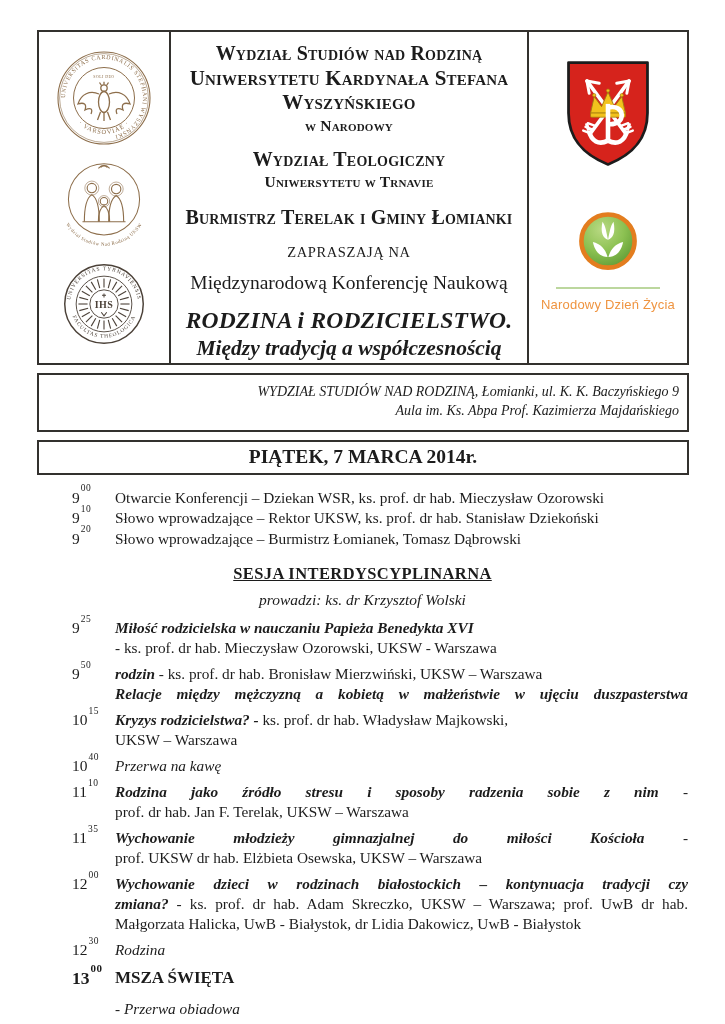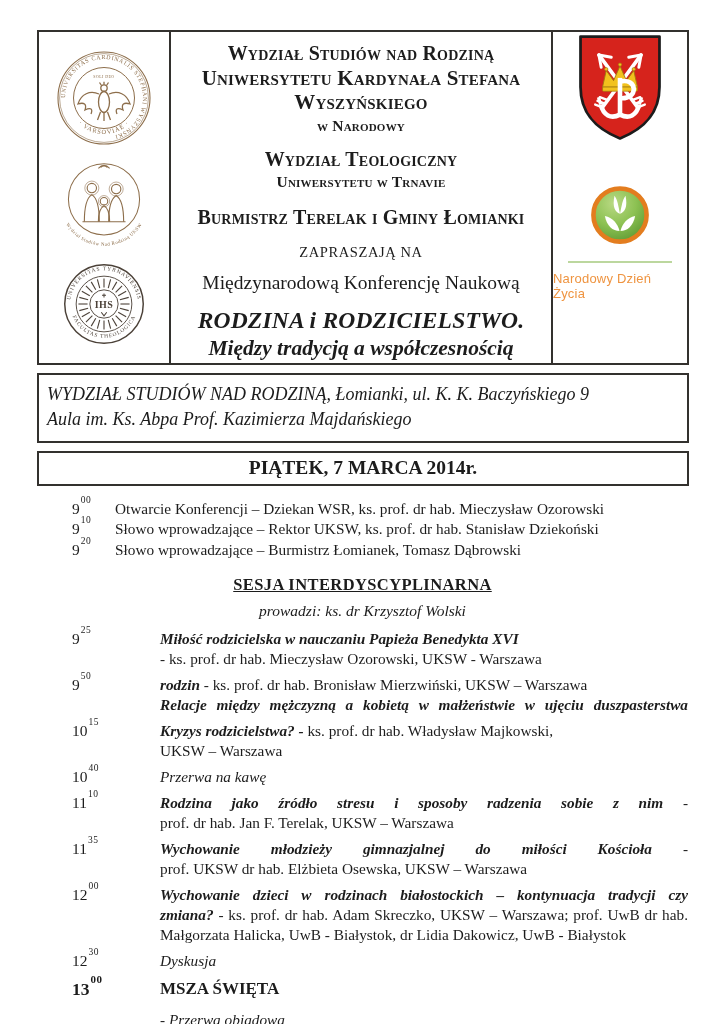--- a/index.html
+++ b/index.html
@@ -3,21 +3,21 @@
 <meta charset="utf-8">
 <style>
   html,body{margin:0;padding:0;width:725px;height:1024px;background:#ffffff;overflow:hidden;}
   body{font-family:"Liberation Serif","DejaVu Serif",serif;color:var(--text,#1c1c1c);}
   .page{position:relative;width:725px;height:1024px;background:#fff;}
 
   
   .header-table{margin:30px 36px 0 37px;height:335px;display:flex;border:2px solid var(--border,#33312e);box-sizing:border-box;}
   .hcol-left{width:132px;flex:none;border-right:2px solid var(--border,#33312e);display:flex;flex-direction:column;align-items:center;padding-top:12px;box-sizing:border-box;overflow:hidden;}
   .hcol-center{flex:1;text-align:center;padding:10px 6px 0;overflow:hidden;}
-  .hcol-right{width:136px;flex:none;border-left:2px solid var(--border,#33312e);display:flex;flex-direction:column;align-items:center;box-sizing:border-box;overflow:hidden;}
+  .hcol-right{width:160px;flex:none;border-left:2px solid var(--border,#33312e);display:flex;flex-direction:column;align-items:center;padding-top:26px;box-sizing:border-box;overflow:hidden;}
 
   .sc{font-variant:small-caps;font-weight:bold;line-height:1.12;letter-spacing:.2px;}
   .h-org1a{font-size:20px;}
   .h-org1b{font-size:21px;margin-top:3px;}
   .h-org1c{font-size:15.5px;margin-top:3px;}
   .h-org2a{font-size:20px;margin-top:13px;}
   .h-org2b{font-size:15.5px;margin-top:3px;}
   .h-org3{font-size:20px;margin-top:15px;}
   .h-invite{margin-top:16px;font-size:14.5px;letter-spacing:.6px;}
   .h-event{margin-top:11px;font-size:19.5px;}
@@ -25,27 +25,27 @@
   .h-title2{margin-top:2px;font-size:21.5px;font-weight:bold;font-style:italic;}
   .h-date{margin-top:8px;font-size:19px;}
 
   .logo-gap-sm{margin-top:8px;}
   .logo-gap-md{margin-top:14px;}
   .ndz-block{margin-top:38px;display:flex;flex-direction:column;align-items:center;}
   .ndz-line{width:104px;height:2px;background:var(--ndz-line,#bcd79e);margin:13px 0 8px;}
   .ndz-caption{font-family:"Liberation Sans","DejaVu Sans",sans-serif;font-size:13px;color:var(--ndz-caption,#ef9440);letter-spacing:.2px;}
 
   
-  .venue-box{margin:8px 36px 0 37px;border:2px solid var(--border,#33312e);padding:7px 8px 9px;text-align:left;font-style:italic;font-size:18px;line-height:1.38;box-sizing:border-box;}
+  .venue-box{margin:8px 36px 0 37px;border:2px solid var(--border,#33312e);padding:7px 8px 9px;text-align:right;font-style:italic;font-size:14px;line-height:1.38;box-sizing:border-box;}
   .day-box{margin:8px 36px 0 37px;border:2px solid var(--border,#33312e);padding:4px 8px 5px;text-align:center;font-weight:bold;font-size:19.5px;box-sizing:border-box;}
 
   
   .schedule{padding:13px 37px 0 72px;font-size:15.3px;}
   .srow{display:flex;line-height:20.5px;}
-  .srow.item{line-height:20px;margin-bottom:6px;gap:45px;}
+  .srow.item{line-height:20px;margin-bottom:6px;}
   .stime{width:43px;flex:none;font-size:15.5px;}
   .stime sup{font-size:9.5px;position:relative;top:-5px;left:1px;line-height:0;letter-spacing:.5px;}
   .sdesc{flex:1;min-width:0;}
   .sline{text-align:left;}
   .sline.just{text-align:justify;text-align-last:justify;}
   .seg-bi{font-weight:bold;font-style:italic;}
   .seg-i{font-style:italic;}
   .seg-b{font-weight:bold;}
   .srow.big{line-height:24px;margin-bottom:4px;}
   .srow.big .stime{font-weight:bold;font-size:17.5px;}
@@ -311,21 +311,21 @@
           <div class="stime"><span>12</span><sup>00</sup></div>
           <div class="sdesc">
             <div class="sline just"><span class="seg-bi">Wychowanie dzieci w rodzinach białostockich – kontynuacja tradycji czy</span></div>
             <div class="sline just"><span class="seg-bi">zmiana?</span><span class="seg-r"> - ks. prof. dr hab. Adam Skreczko, UKSW – Warszawa; prof. UwB dr hab.</span></div>
             <div class="sline"><span class="seg-r">Małgorzata Halicka, UwB - Białystok, dr Lidia Dakowicz, UwB - Białystok</span></div>
           </div>
         </div>
         <div class="srow item">
           <div class="stime"><span>12</span><sup>30</sup></div>
           <div class="sdesc">
-            <div class="sline"><span class="seg-i">Dyskusja</span></div>
+            <div class="sline"><span class="seg-i">Rodzina</span></div>
           </div>
         </div>
         <div class="srow item big">
           <div class="stime"><span>13</span><sup>00</sup></div>
           <div class="sdesc">
             <div class="sline"><span class="seg-b">MSZA ŚWIĘTA</span></div>
           </div>
         </div>
         <div class="srow item note">
           <div class="stime"></div>

